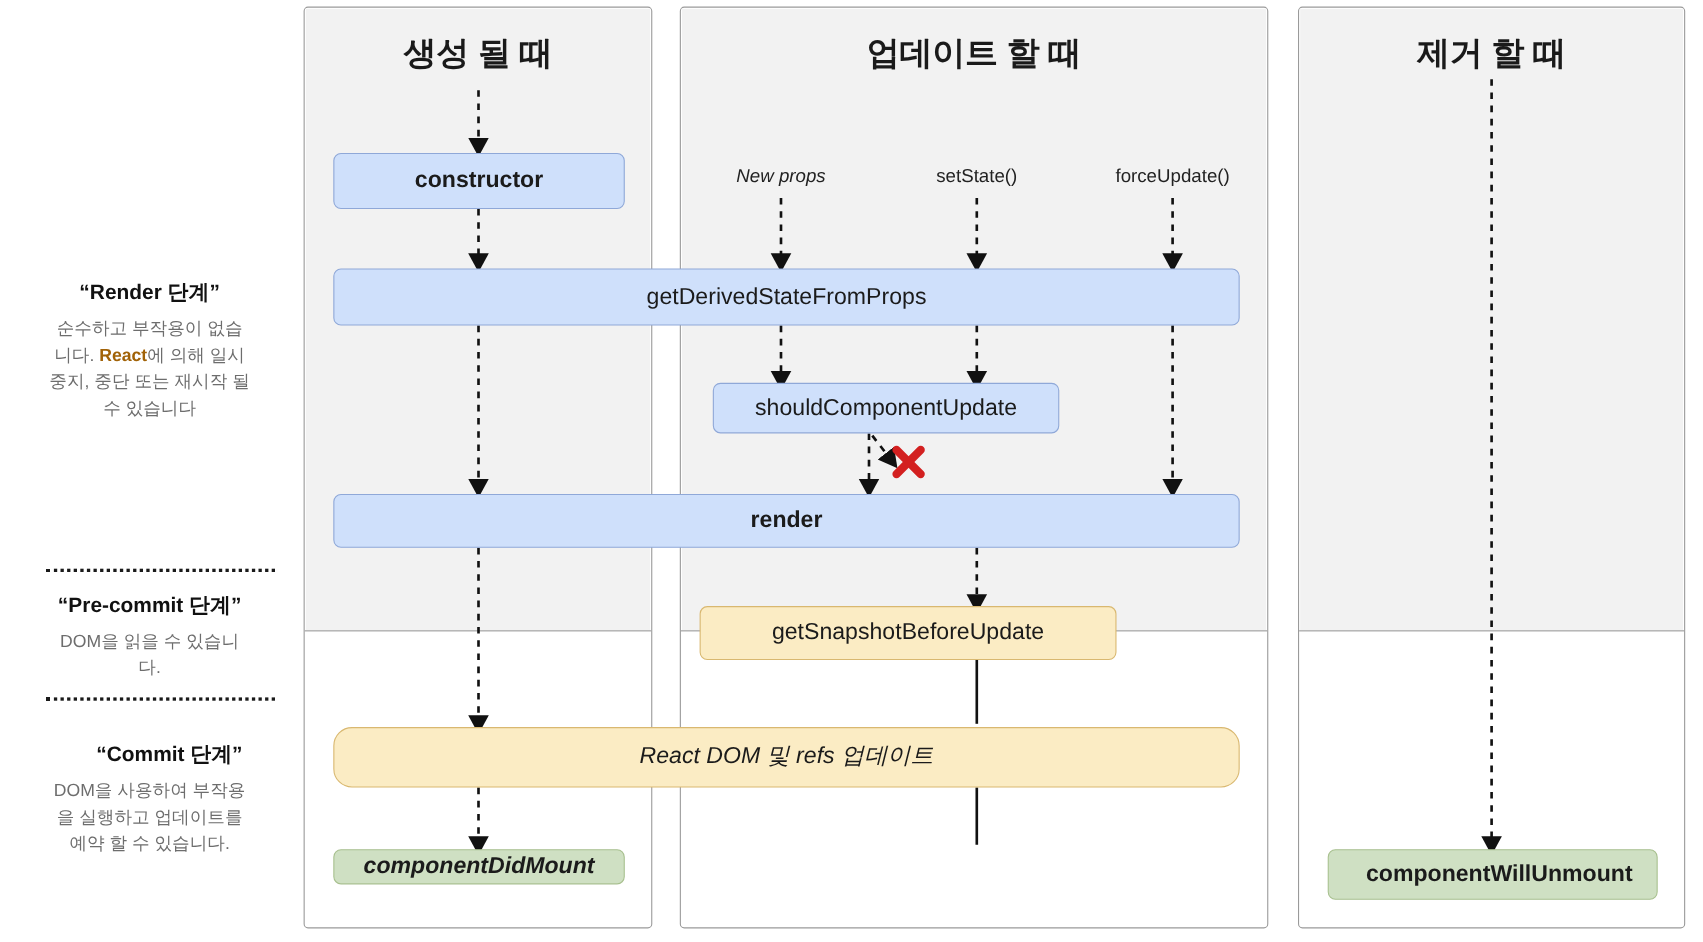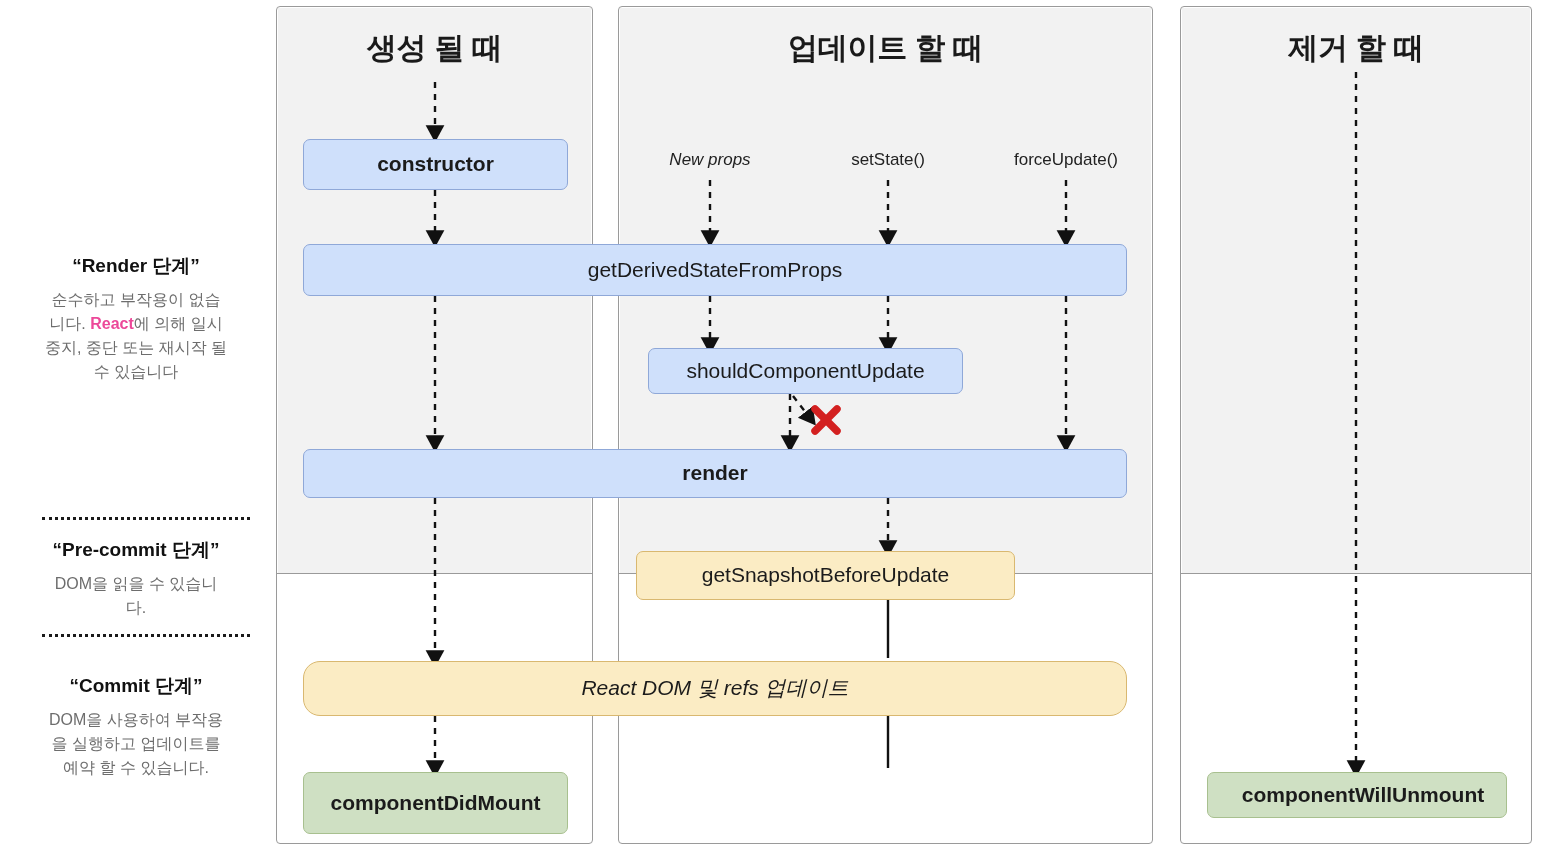--- a/index.html
+++ b/index.html
@@ -94,21 +94,21 @@
     color: #111;
     white-space: nowrap;
   }
   .legend-body {
     position: absolute;
     text-align: center;
     font-size: 16px;
     color: #6d6d6d;
     line-height: 1.5;
   }
-  .legend-body b { color: #ec4899; font-weight: bold; }
+  .legend-body b { color: #a16207; font-weight: bold; }
   .dotted-rule {
     position: absolute;
     height: 0;
     border-top: 3px dotted #1a1a1a;
   }
 
   
   #arrows {
     position: absolute;
     left: 0; top: 0;
@@ -155,21 +155,21 @@
   <div class="dotted-rule" style="left:42px; top:517px; width:208px;"></div>
 
   <div class="legend-title" style="left:0px; top:537px; width:272px;">“Pre-commit 단계”</div>
   <div class="legend-body" style="left:20px; top:572px; width:232px;">
     <span>DOM을 읽을 수 있습니</span><br>
     <span>다.</span>
   </div>
 
   <div class="dotted-rule" style="left:42px; top:634px; width:208px;"></div>
 
-  <div class="legend-title" style="left:0px; top:673px; width:272px;">“Commit 단계”</div>
+  <div class="legend-title" style="left:0px; top:673px; width:272px;padding-left:18px;">“Commit 단계”</div>
   <div class="legend-body" style="left:20px; top:708px; width:232px;">
     <span>DOM을 사용하여 부작용</span><br>
     <span>을 실행하고 업데이트를</span><br>
     <span>예약 할 수 있습니다.</span>
   </div>
 
   <svg id="arrows" viewBox="0 0 1548 856" xmlns="http://www.w3.org/2000/svg">
     <defs>
       <marker id="ah" markerWidth="9" markerHeight="9" refX="3.2" refY="4.5" orient="auto" markerUnits="strokeWidth">
         <path d="M0,0.6 L7.2,4.5 L0,8.4 z" fill="#111111"></path>
@@ -215,21 +215,21 @@
   <div class="lbox blue" style="left:303px; top:244px; width:824px; height:52px;">getDerivedStateFromProps</div>
 
   <div class="lbox blue" style="left:648px; top:348px; width:315px; height:46px;">shouldComponentUpdate</div>
 
   <div class="lbox blue bold" style="left:303px; top:449px; width:824px; height:49px;">render</div>
 
   <div class="lbox yellow" style="left:636px; top:551px; width:379px; height:49px;">getSnapshotBeforeUpdate</div>
 
   <div class="lbox yellow italic" style="left:303px; top:661px; width:824px; height:55px;border-radius:17px;">React DOM 및 refs 업데이트</div>
 
-  <div class="lbox green bold" style="left:303px; top:772px; width:265px; height:62px;">componentDidMount</div>
+  <div class="lbox green bold" style="left:303px; top:772px; width:265px; height:32px;font-style:italic;">componentDidMount</div>
 
 
   <div class="lbox green bold" style="left:1207px; top:772px; width:300px; height:46px;padding-left:12px;">componentWillUnmount</div>
 
   <div class="redx" style="left:808px; top:402px; width:36px; height:36px;">
     <svg width="36" height="36" viewBox="0 0 36 36" xmlns="http://www.w3.org/2000/svg">
       <g stroke="#d32020" stroke-width="7.5" stroke-linecap="round">
         <line x1="7" y1="7" x2="29" y2="29"></line>
         <line x1="29" y1="7" x2="7" y2="29"></line>
       </g>

